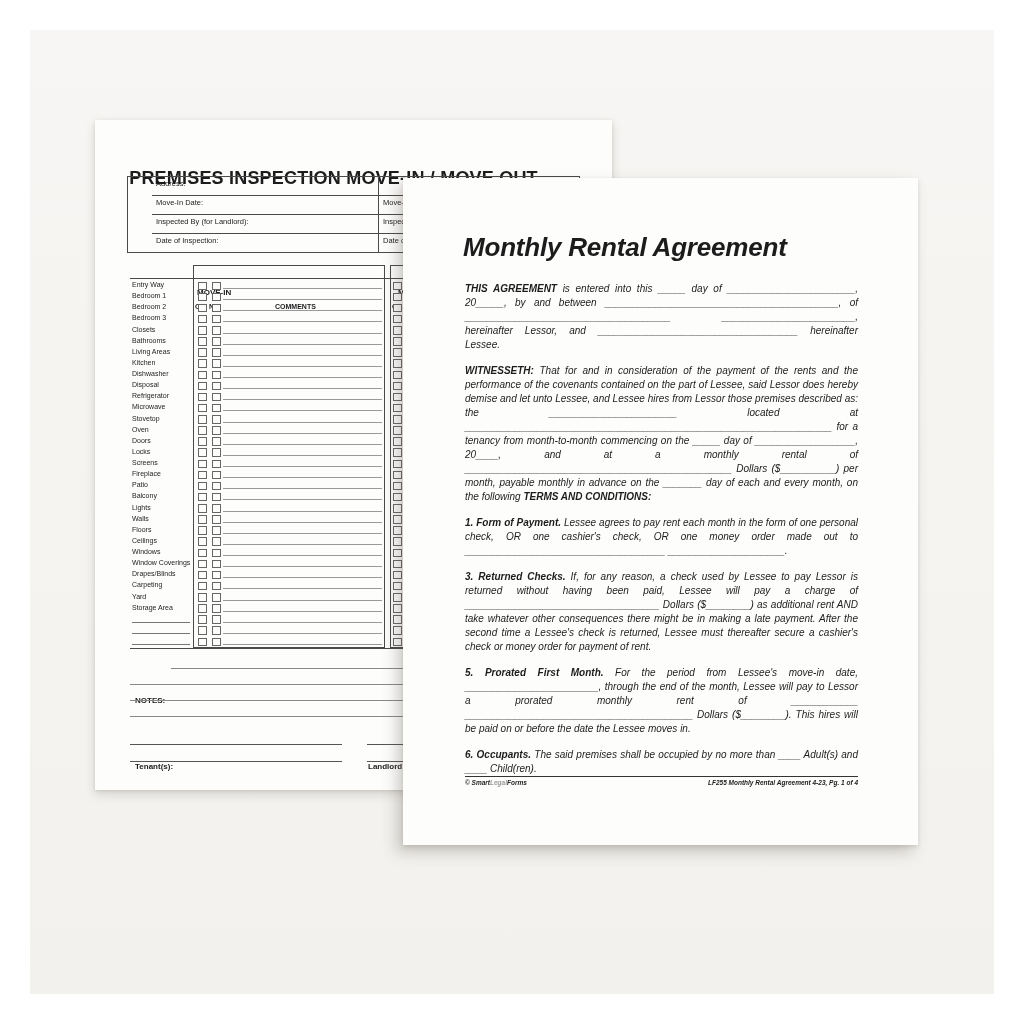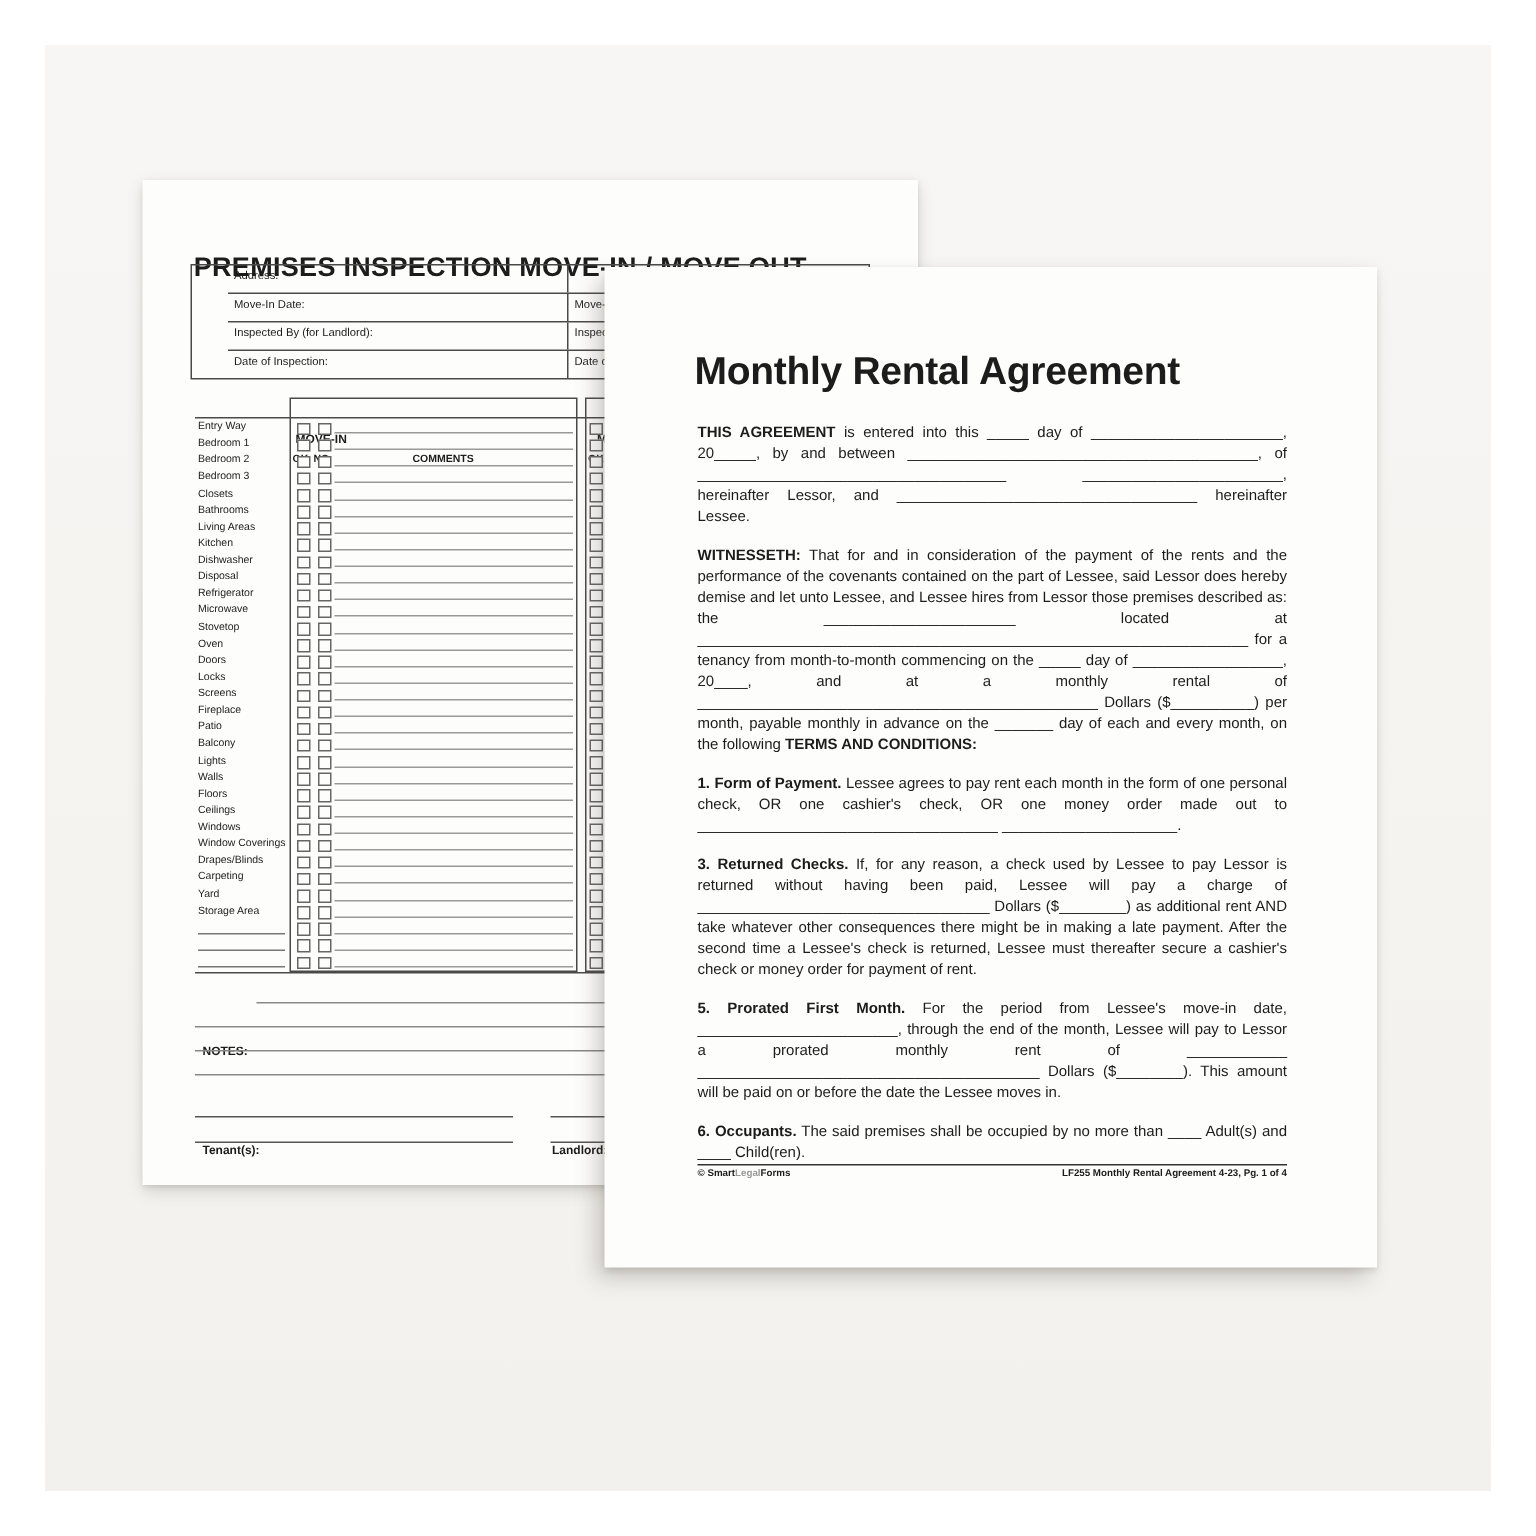--- a/index.html
+++ b/index.html
@@ -3,21 +3,21 @@
 <meta charset="utf-8">
 <style>
   html,body{margin:0;padding:0;width:1024px;height:1024px;background:#ffffff;
     font-family:"Liberation Sans", sans-serif;}
   .stage{position:absolute;left:30px;top:30px;width:964px;height:964px;
     background:linear-gradient(180deg,#f7f6f4 0%,#f4f3f0 60%,#f2f1ee 100%);}
   .paper{position:absolute;background:#fdfdfc;overflow:hidden;color:#1c1c1c;}
   .paper.back{left:65px;top:90px;width:517px;height:670px;
     box-shadow:0 4px 10px rgba(90,80,70,.20), 0 1px 3px rgba(90,80,70,.15);}
   .paper.front{left:373px;top:148px;width:515px;height:667px;
-    box-shadow:-6px 7px 14px rgba(90,80,70,.28), 0 2px 4px rgba(90,80,70,.15);}
+    box-shadow:-6px 7px 14px rgba(90,80,70,.28), 0 2px 4px rgba(90,80,70,.15);font-style:italic;}
 
   
   .pi-title{position:absolute;top:48px;left:0;right:40px;margin:0;text-align:center;
     font-size:18px;font-weight:bold;letter-spacing:.2px;}
   .info-table{position:absolute;left:32px;top:56px;width:451px;border:1px solid #4a4a4a;}
   .info-row{display:flex;height:18px;border-top:1px solid #4a4a4a;margin-left:24px;}
   .info-row:first-child{border-top:none;}
   .info-cell{font-size:7.5px;padding:2px 0 0 4px;box-sizing:border-box;}
   .info-cell.l{width:227px;border-right:1px solid #4a4a4a;}
   .info-cell.r{flex:1;}
@@ -356,21 +356,21 @@
   </section>
 
   <section class="paper front">
     <h1 class="ra-title">Monthly Rental Agreement</h1>
 
     <div class="ra-body">
       <p><b>THIS AGREEMENT</b><span> is entered into this _____ day of _______________________, 20_____, by and between __________________________________________, of _____________________________________ ________________________,  hereinafter Lessor, and ____________________________________ hereinafter Lessee.</span></p>
       <p><b>WITNESSETH:</b><span> That for and in consideration of the payment of the rents and the performance of the covenants contained on the part of Lessee, said Lessor does hereby demise and let unto Lessee, and Lessee hires from Lessor those premises described as: the _______________________ located at __________________________________________________________________ for a tenancy from month-to-month commencing on the _____ day of __________________, 20____, and at a monthly rental of ________________________________________________ Dollars ($__________) per month, payable monthly in advance on the _______ day of each and every month, on the following </span><b>TERMS AND CONDITIONS:</b></p>
     <p><b>1. Form of Payment.</b><span> Lessee agrees to pay rent each month in the form of one personal check, OR one cashier's check, OR one money order made out to ____________________________________ _____________________.</span></p>
         <p><b>3. Returned Checks.</b><span> If, for any reason, a check used by Lessee to pay Lessor is returned without having been paid, Lessee will pay a charge of ___________________________________ Dollars ($________) as additional rent AND take whatever other consequences there might be in making a late payment. After the second time a Lessee's check is returned, Lessee must thereafter secure a cashier's check or money order for payment of rent.</span></p>
-        <p><b>5. Prorated First Month.</b><span> For the period from Lessee's move-in date, ________________________, through the end of the month, Lessee will pay to Lessor a prorated monthly rent of ____________ _________________________________________ Dollars ($________). This amount will be paid on or before the date the Lessee moves in.</span></p>
+        <p><b>5. Prorated First Month.</b><span> For the period from Lessee's move-in date, ________________________, through the end of the month, Lessee will pay to Lessor a prorated monthly rent of ____________ _________________________________________ Dollars ($________). This hires will be paid on or before the date the Lessee moves in.</span></p>
         <p><b>6. Occupants.</b><span> The said premises shall be occupied by no more than ____ Adult(s) and ____ Child(ren).</span></p>
       </div>
 
     <div class="ra-footer">
       <span><span>© Smart</span><span class="gray">Legal</span><span>Forms</span></span>
       <span>LF255 Monthly Rental Agreement 4-23, Pg. 1 of 4</span>
     </div>
   </section>
 </div>
 

